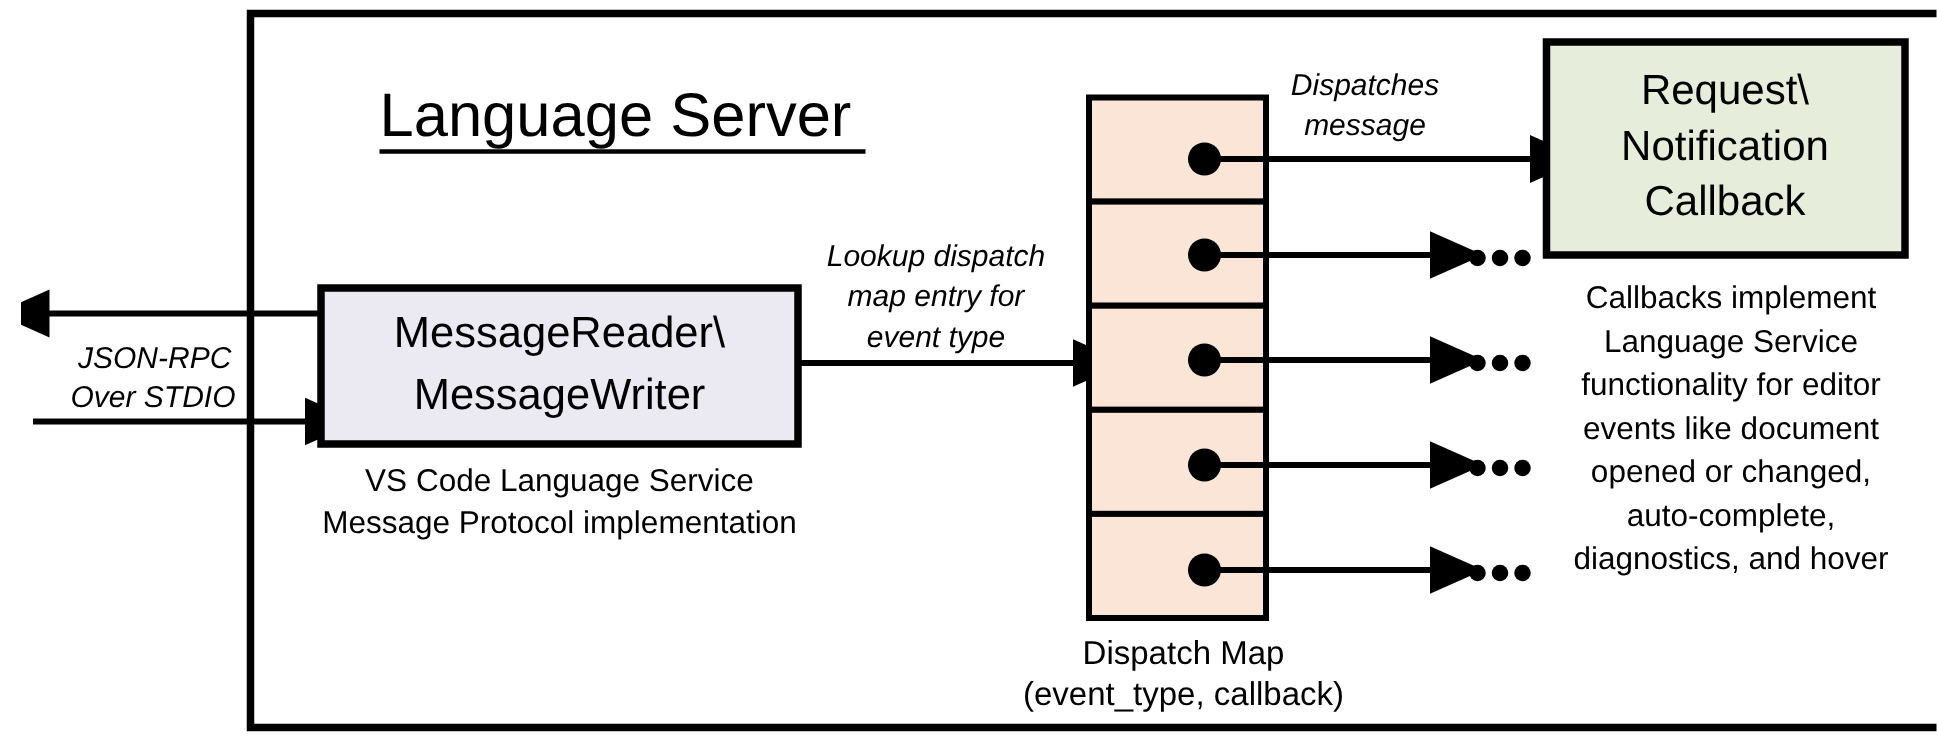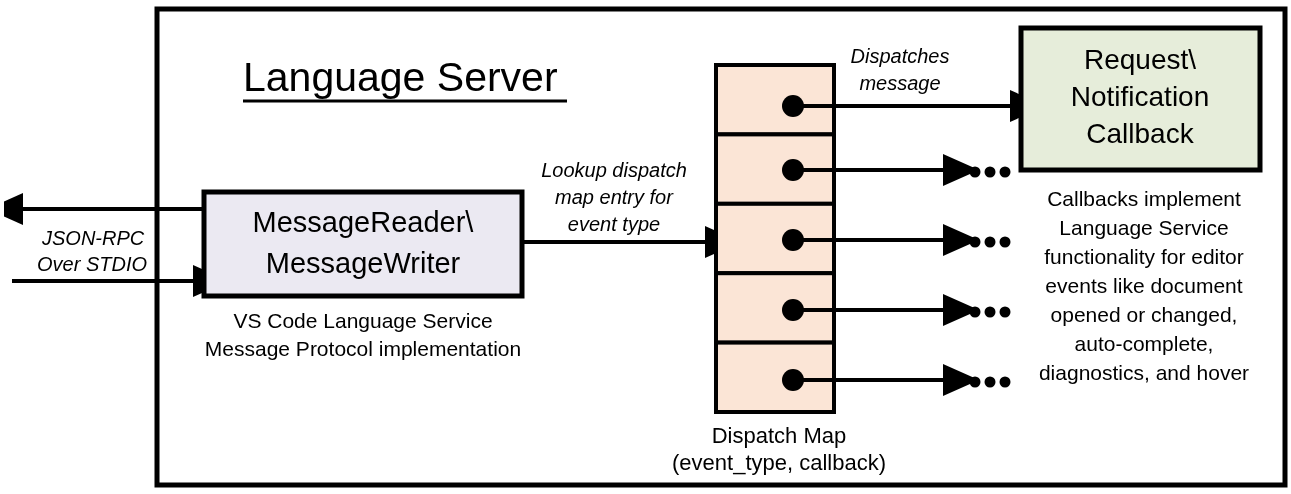--- a/index.html
+++ b/index.html
@@ -9,21 +9,21 @@
   }
   body {
     width: 1291px;
     height: 494px;
     position: relative;
     font-family: "Liberation Sans", sans-serif;
     overflow: hidden;
   }
   #diagram-root {
     position: absolute;
-    left: 4px;
+    left: 14px;
     top: 0;
     width: 1233px;
     height: 494px;
   }
   svg {
     display: block;
   }
   .dtext {
     font-family: "Liberation Sans", sans-serif;
     fill: #000000;

